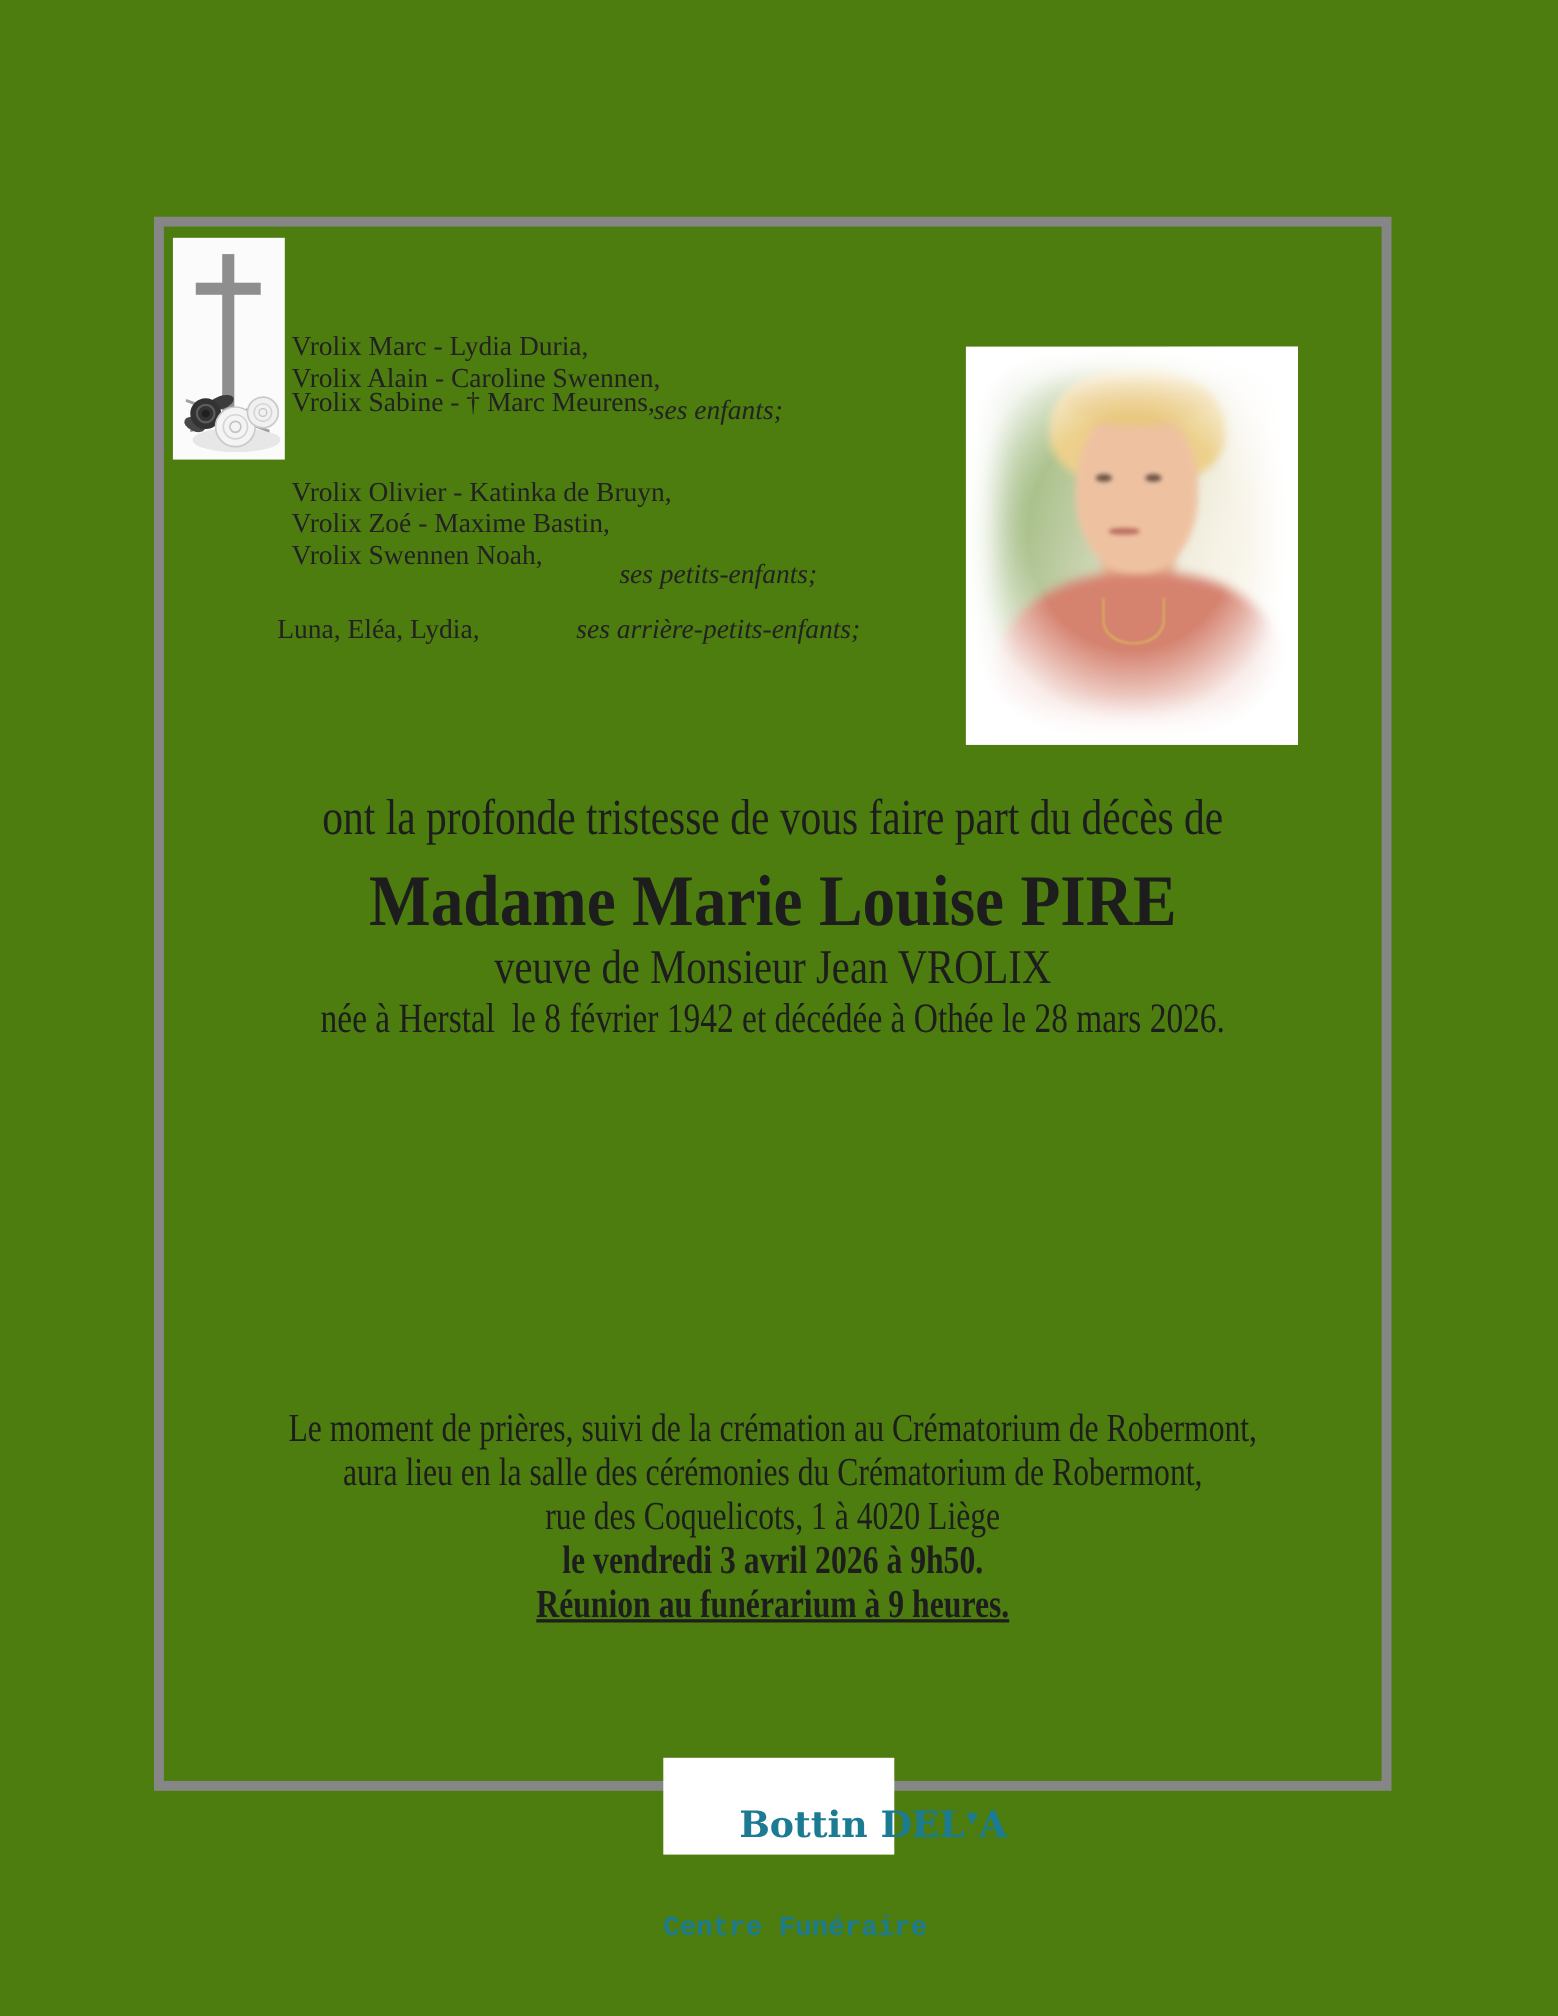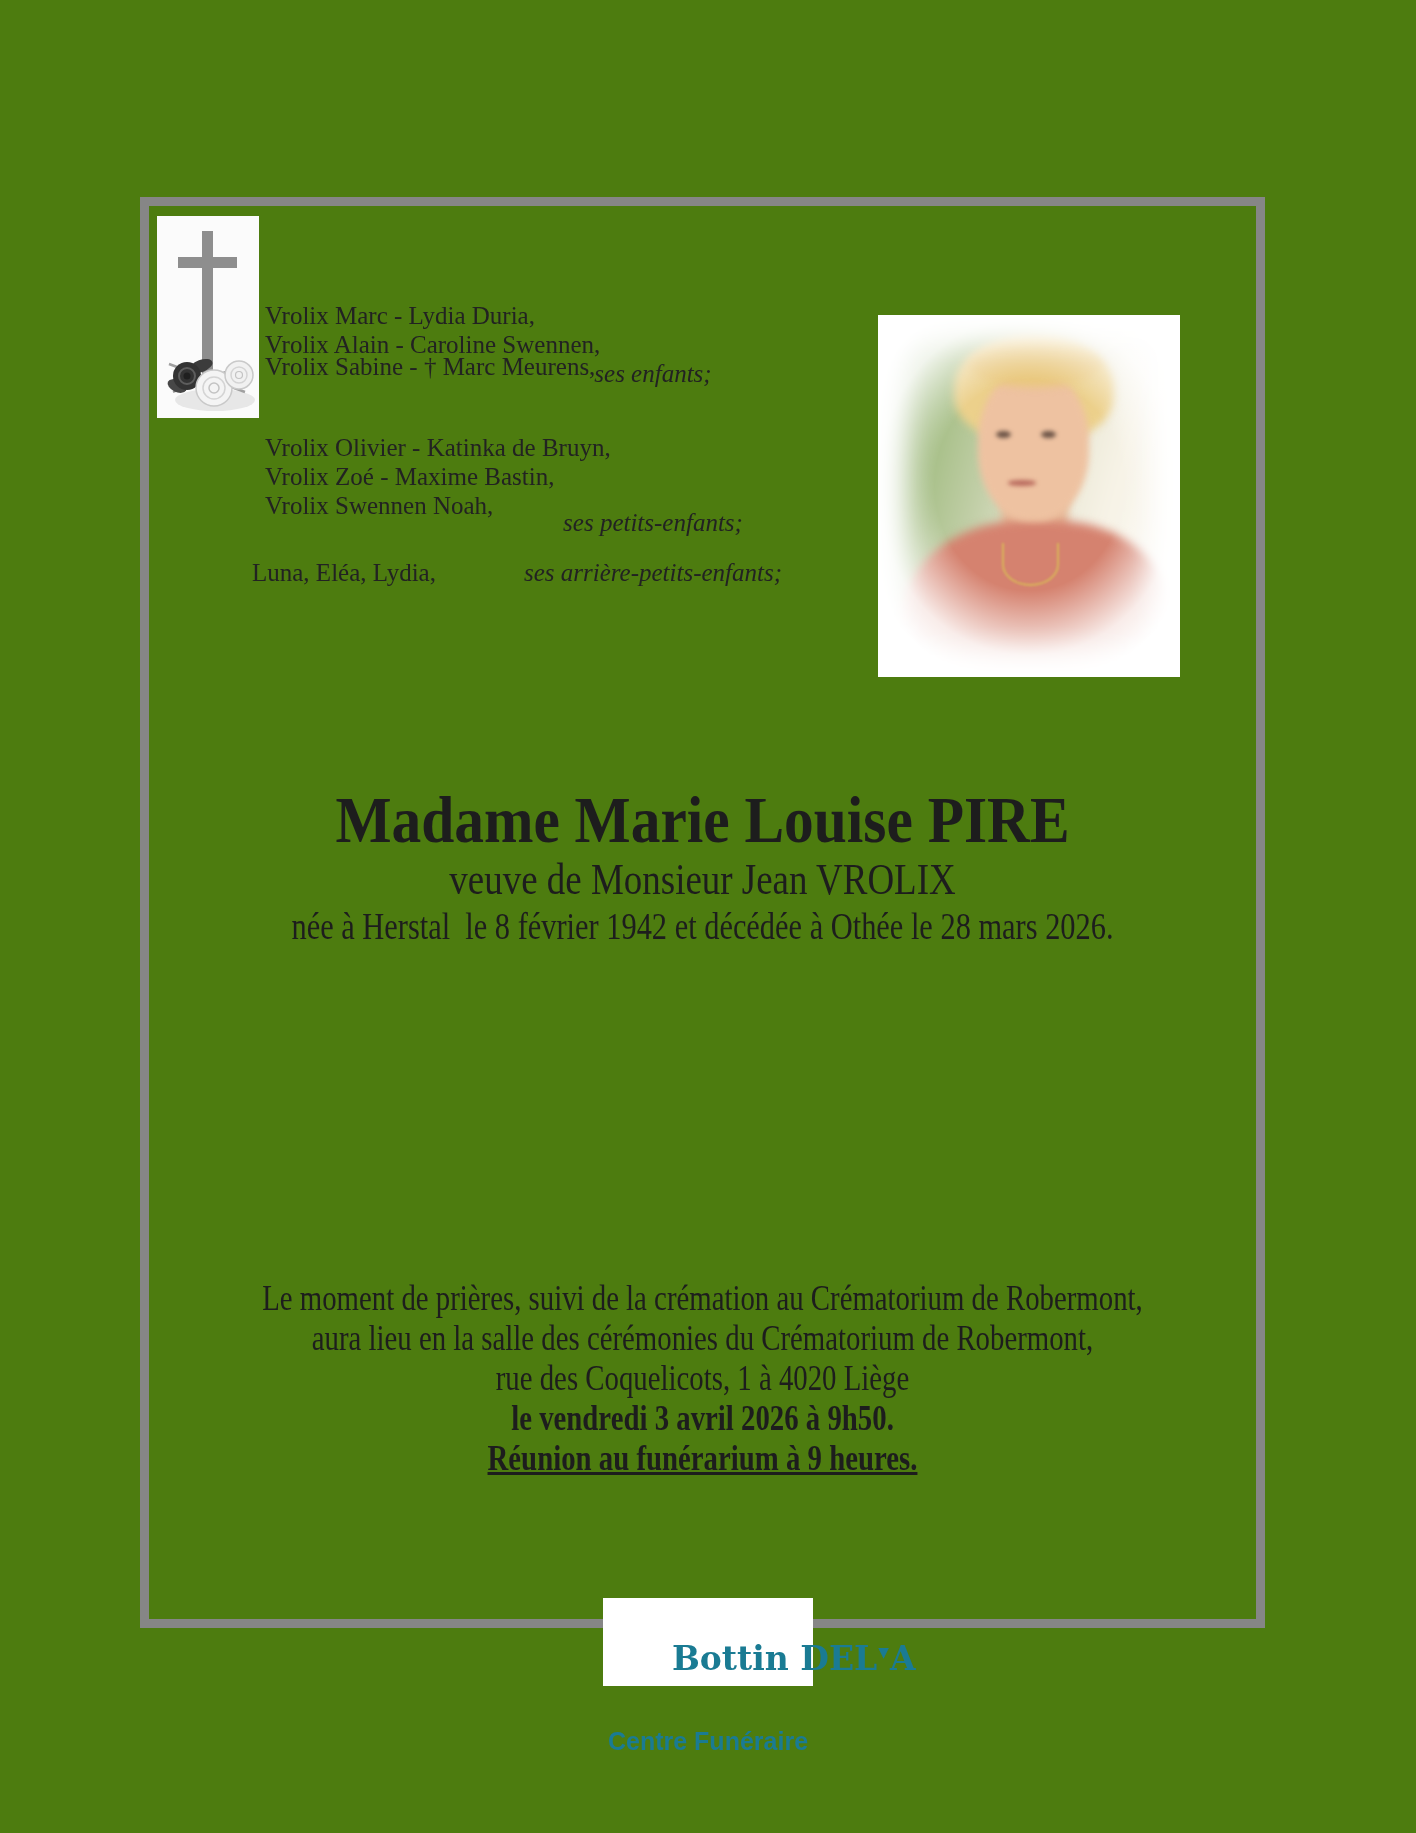--- a/index.html
+++ b/index.html
@@ -58,22 +58,22 @@
   .body-line { font-size:36px; line-height:40px; }
   .b { font-weight:bold; }
   .u { text-decoration:underline; }
   
   .logo-box { position:absolute; left:603px; top:1598px; width:210px; height:88px;
     background:#ffffff; text-align:center; }
   .logo-brand { font-family:"DejaVu Serif", serif; font-weight:bold;
     font-size:33px; line-height:38px; margin-top:4px; letter-spacing:0px; white-space:pre; }
   .logo-mark { font-family:"DejaVu Sans", sans-serif; font-size:0.42em;
     position:relative; top:-0.95em; margin:0 1px; }
-  .logo-sub { font-family:Liberation Sans, sans-serif; font-weight:bold;
-    font-size:25px; line-height:28px; margin-top:5px; white-space:pre; }
+  .logo-sub { font-family:Liberation Mono, monospace; font-weight:bold;
+    font-size:25px; line-height:28px; margin-top:16px; white-space:pre; }
 </style>
 </head>
 <body>
 
 <div class="page">
 
   <div class="frame"></div>
 
   <div class="cross-img">
     <svg width="102" height="202" viewBox="0 0 102 202">
@@ -117,20 +117,23 @@
     <div class="p-jacket"></div>
     <div class="p-face"></div>
     <div class="p-fringe"></div>
     <div class="p-eye" style="left:39%; top:32%"></div>
     <div class="p-eye" style="left:54%; top:32%"></div>
     <div class="p-mouth"></div>
     <div class="p-necklace"></div>
     <div class="p-vignette"></div>
   </div>
 
+  <div class="center-col" style="top:718px">
+    <span class="cond announce">ont la profonde tristesse de vous faire part du décès de</span>
+  </div>
 
   <div class="center-col" style="top:786px">
     <span class="cond deceased-name">Madame Marie Louise PIRE</span>
     <span class="cond widow">veuve de Monsieur Jean VROLIX</span>
     <span class="cond life">née à Herstal  le 8 février 1942 et décédée à Othée le 28 mars 2026.</span>
   </div>
 
 
   <div class="center-col" style="top:1278px">
     <span class="cond body-line">Le moment de prières, suivi de la crémation au Crématorium de Robermont,</span>

